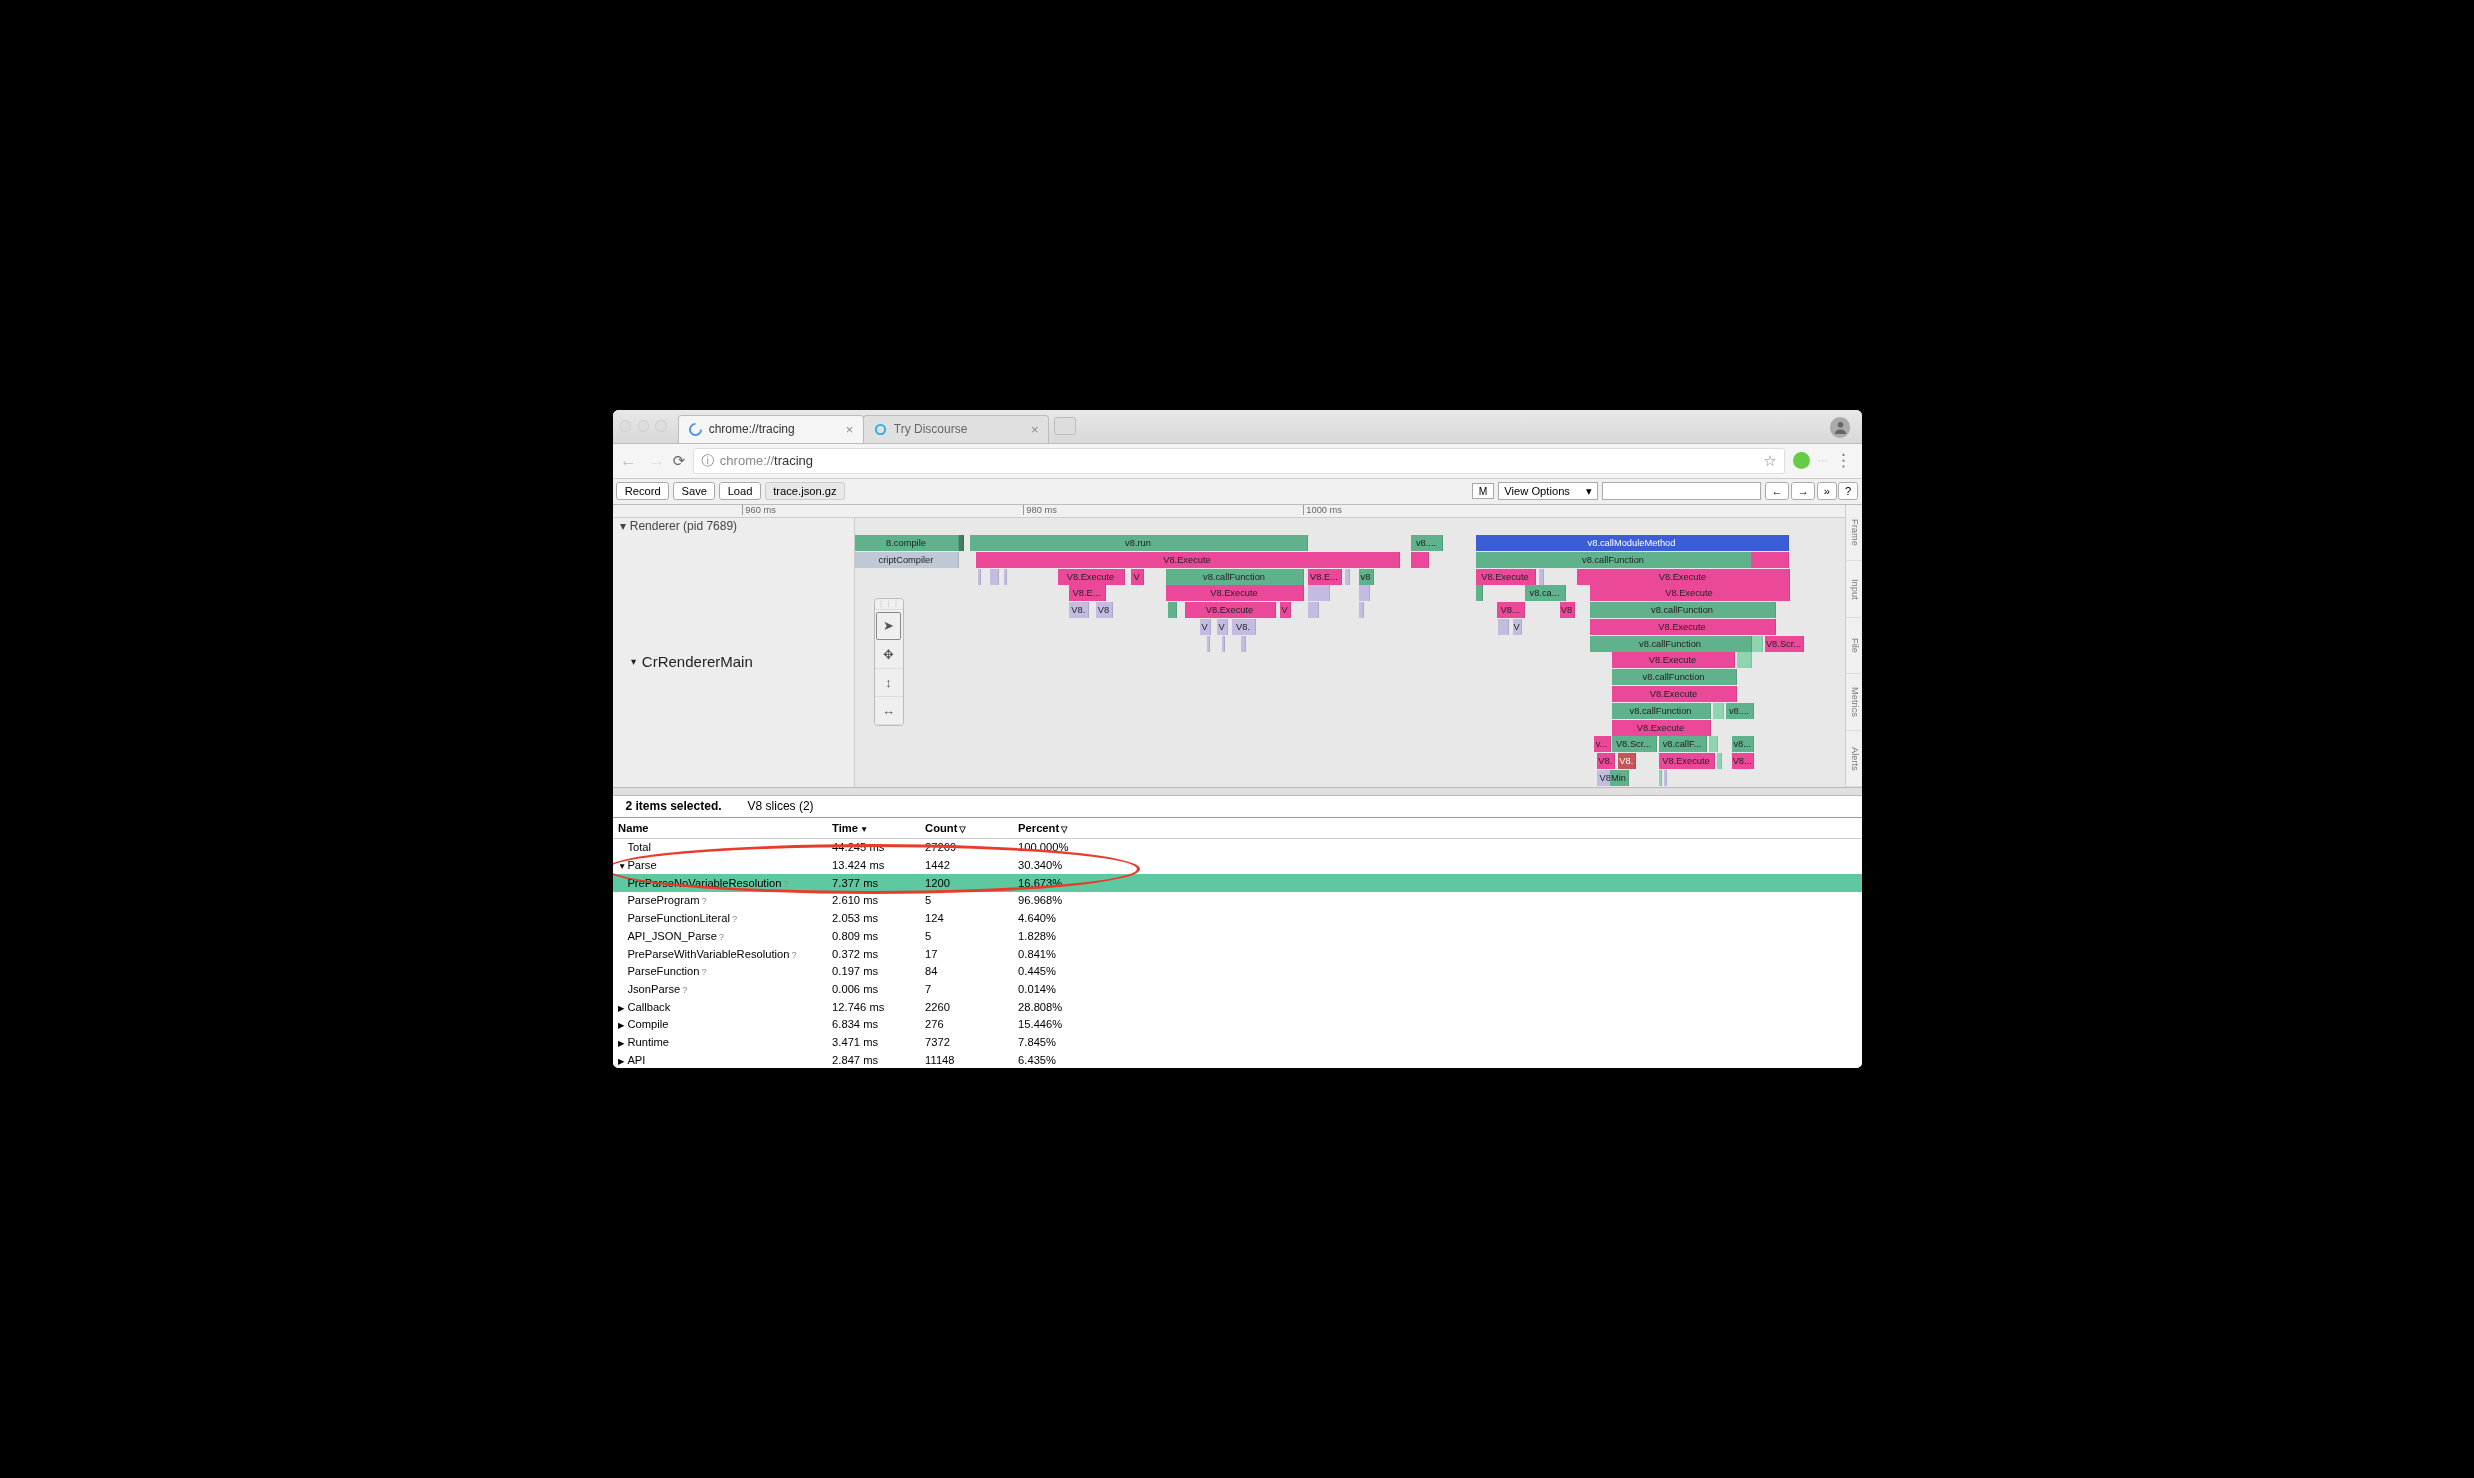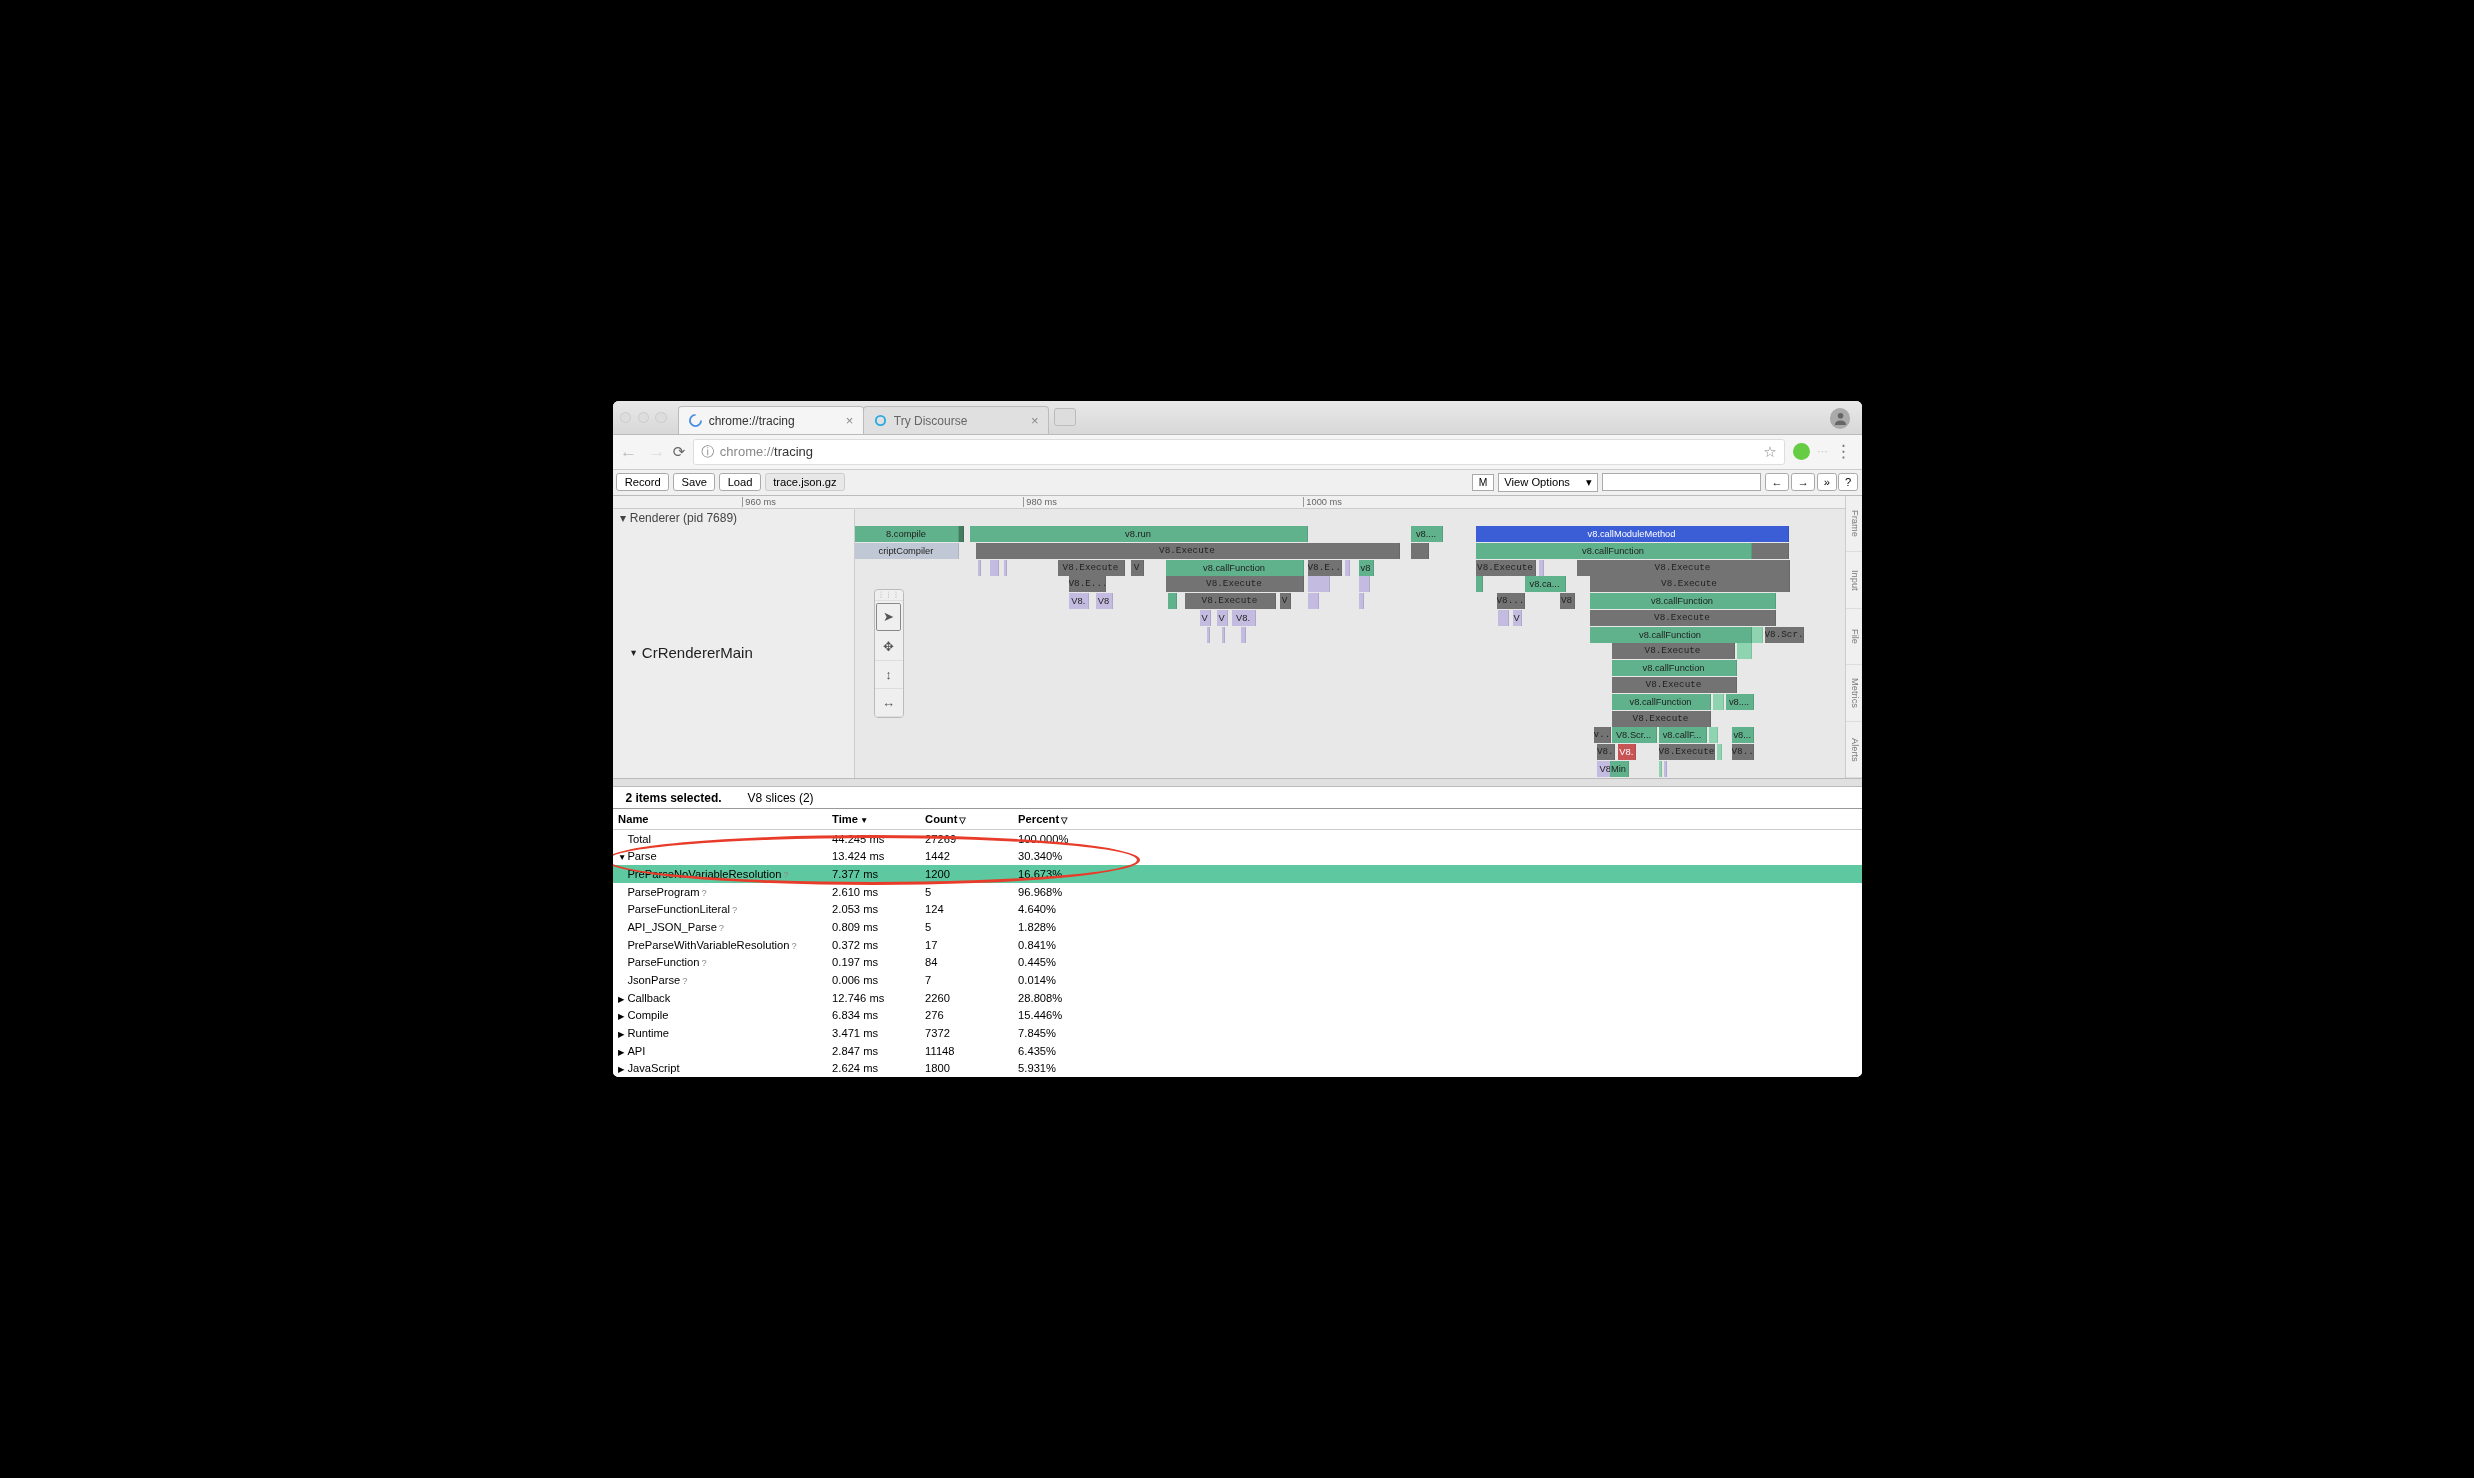--- a/index.html
+++ b/index.html
@@ -47,21 +47,21 @@
 .ruler { height: 13px; background: #f0f0f0; border-bottom: 0.9px solid #ccc; position: relative; font-size: 9.3px; color: #666; }
 .ruler span { position: absolute; top: 0.9px; border-left: 0.9px solid #999; padding-left: 2.8px; }
 .process-row { display: flex; }
 .process-label { width: 242px; background: #ededed; border-right: 0.9px solid #ccc; padding: 1.9px 7.5px; font-size: 12px; }
 .process-label.renderer { color: #444; display:flex; align-items:center; gap:3.7px; }
 .process-label.thread { font-size: 15px; padding-left: 18.6px; color: #222; display:flex; align-items:center; gap:5.6px; }
 .track-area { flex: 1; position: relative; height: 252px; background: #e8e8e8; overflow: hidden; }
 .slice { position: absolute; height: 16px; font-size: 9.3px; color: #222; overflow: hidden; white-space: nowrap; text-align: center; line-height: 16px; border-right: 0.9px solid rgba(0,0,0,0.1); }
 .c-green { background: #5fb28b; }
 .c-blue { background: #3b5dd6; color: #fff; }
-.c-purple { background: #737373; font-family: Liberation Mono, monospace; }
+.c-purple { background: #ec4899; }
 .c-lpurple { background: #c4bbe0; }
 .c-dgreen { background: #447a5f; }
 .c-red { background: #c85555; color:#fff; }
 .c-lgreen { background: #8fd4b0; }
 .c-grey { background: #bfc8d4; }
 
 .tool-palette { position: absolute; left: 261px; top: 93px; width: 30px; background: #efefef; border: 0.9px solid #bbb; border-radius: 3.7px; display: flex; flex-direction: column; z-index: 5; }
 .tool-palette .tool { height: 28px; display: flex; align-items: center; justify-content: center; border-bottom: 0.9px solid #ddd; font-size: 13px; color: #555; }
 .side-labels { position: absolute; right: 0; top: 0; bottom: 0; width: 17px; background: #f0f0f0; display: flex; flex-direction: column; border-left: 0.9px solid #ccc; }
 .side-labels span { writing-mode: vertical-rl; font-size: 9.3px; color: #777; padding: 5.6px 1.9px; flex:1; text-align:center; border-bottom:0.9px solid #ddd; }
@@ -381,25 +381,19 @@
           <div class="cell col-time">3.471 ms</div>
           <div class="cell col-count">7372</div>
           <div class="cell col-percent">7.845%</div>
         </div>
         <div class="row">
           <div class="cell col-name indent-0"><span class="expander">▶</span><span>API</span></div>
           <div class="cell col-time">2.847 ms</div>
           <div class="cell col-count">11148</div>
           <div class="cell col-percent">6.435%</div>
         </div>
-        <div class="row">
-          <div class="cell col-name indent-0"><span class="expander">▶</span><span>JavaScript</span></div>
-          <div class="cell col-time">2.624 ms</div>
-          <div class="cell col-count">1800</div>
-          <div class="cell col-percent">5.931%</div>
-        </div>
       </div>
 
     <div class="annotation" style="left:-7.5px;top:26px;width:535px;height:50px"></div>
   </div>
 
 </div>
 
 
 </body></html>

